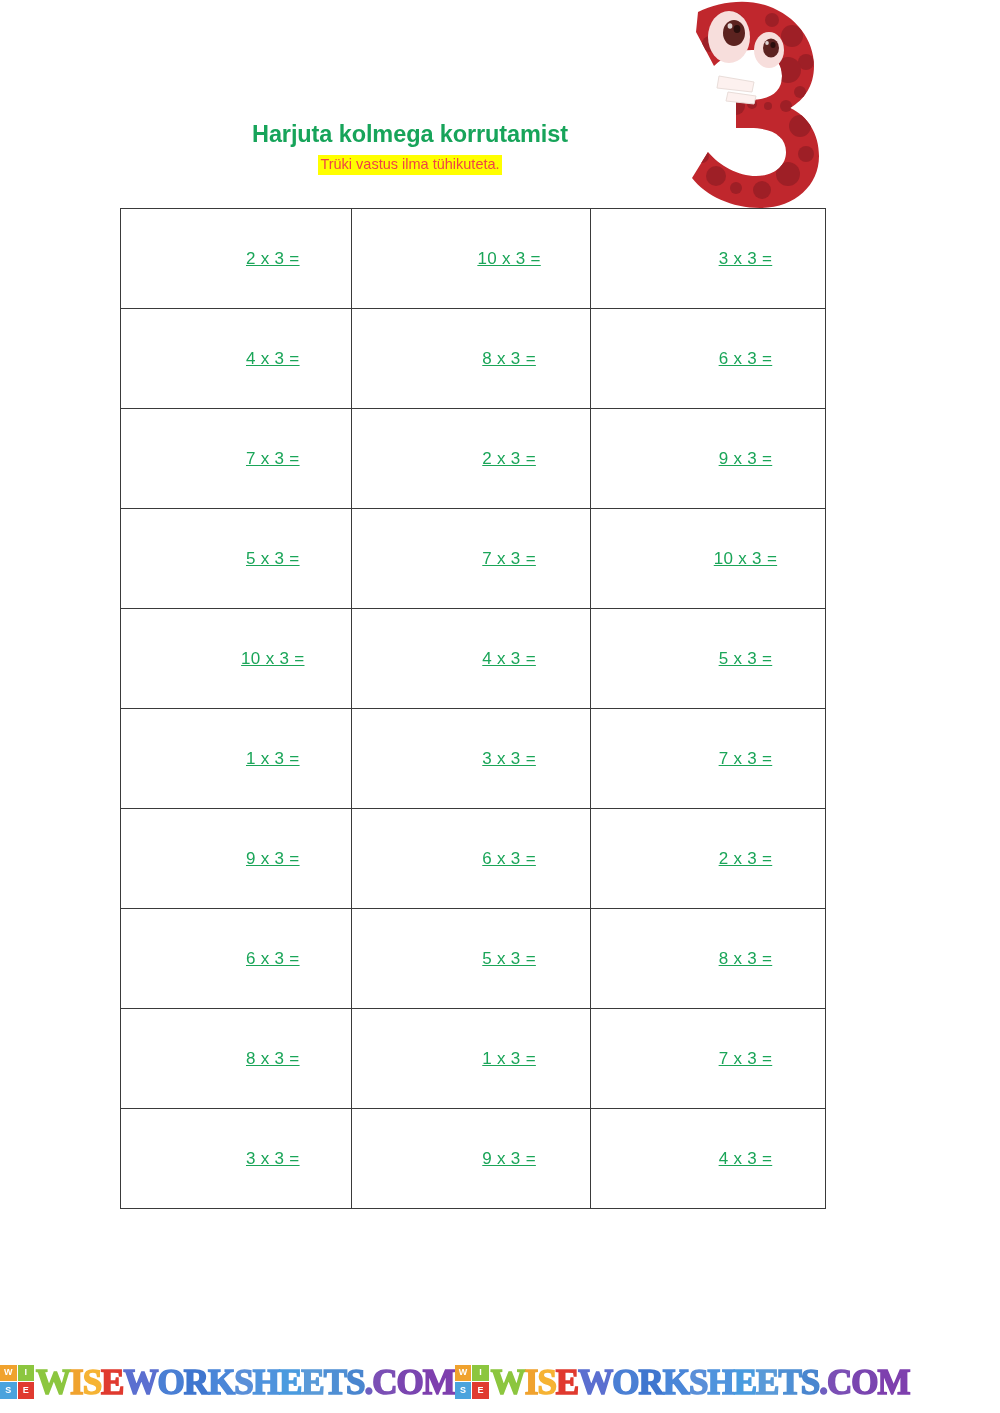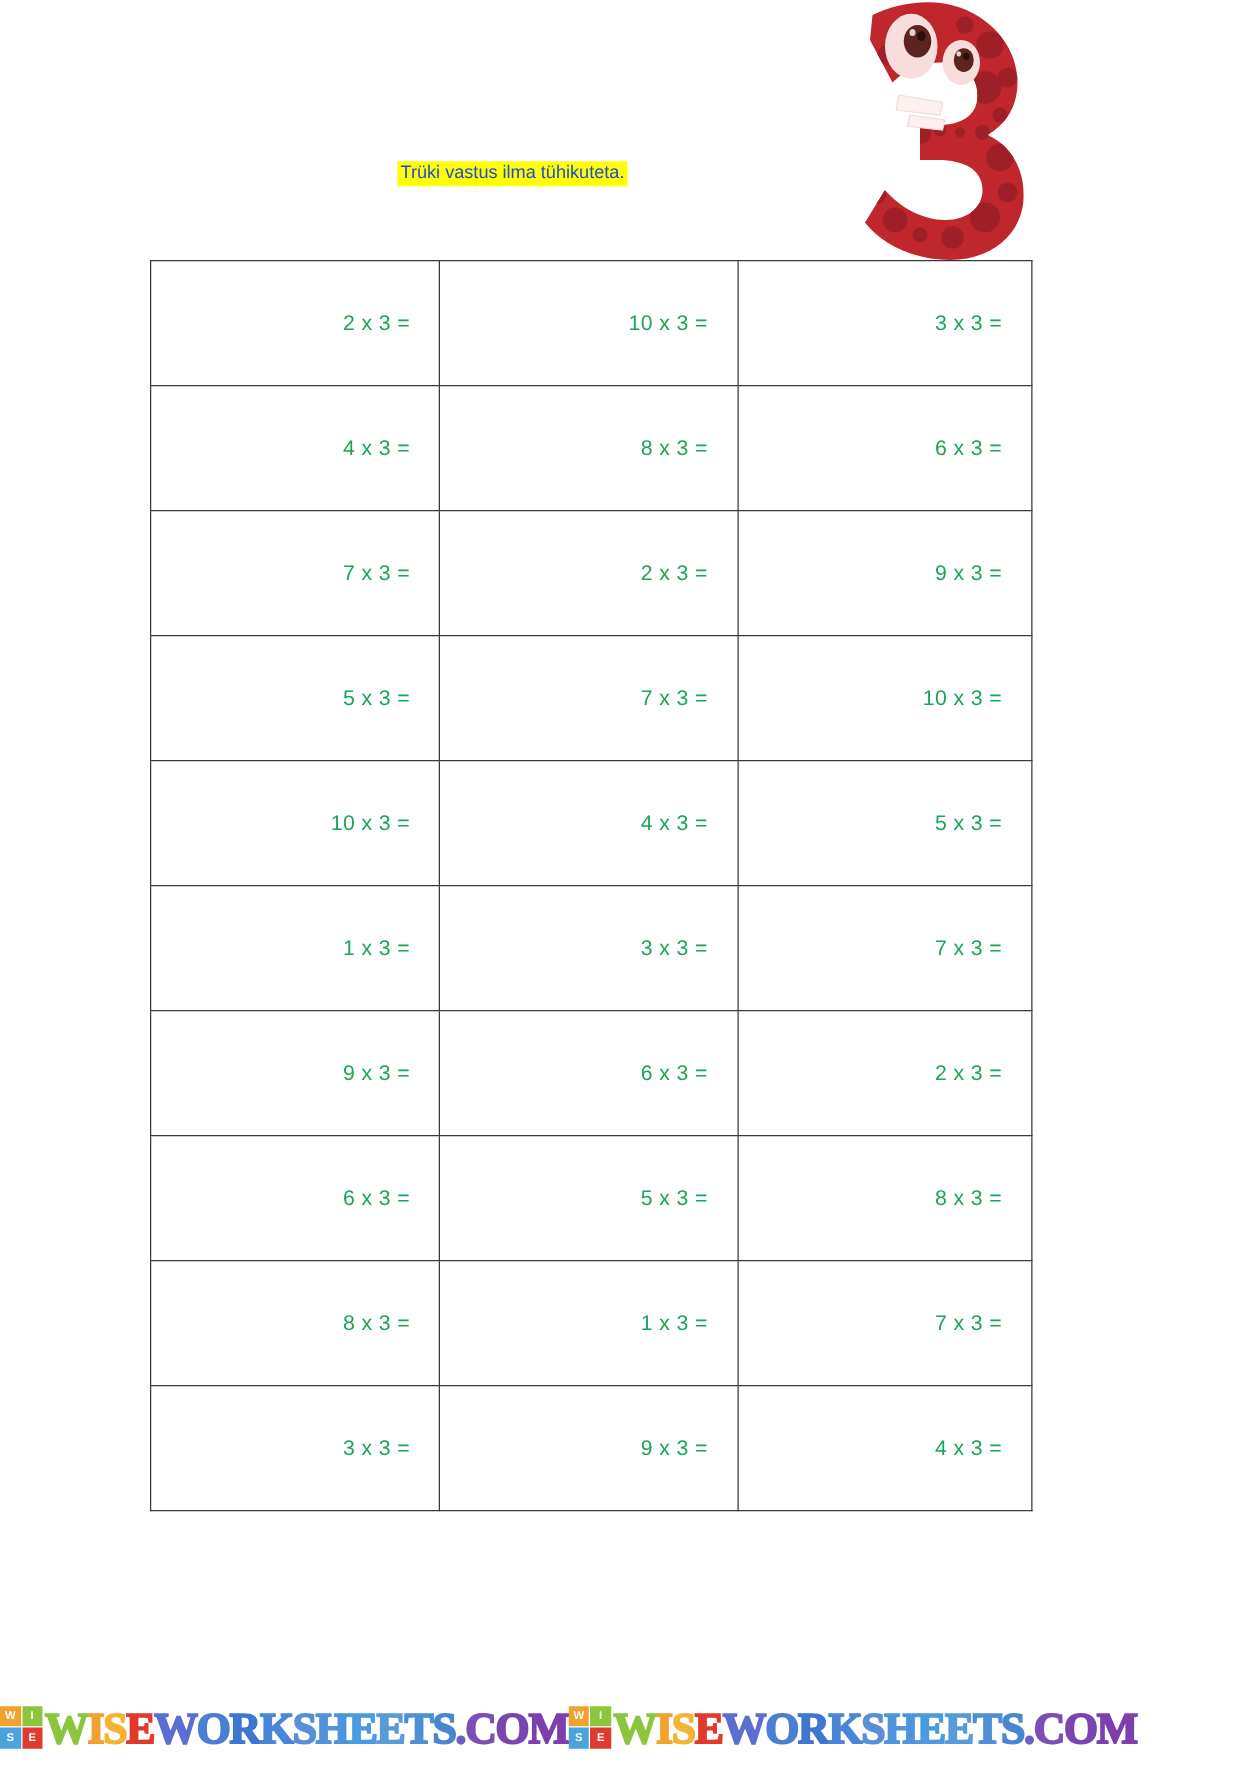--- a/index.html
+++ b/index.html
@@ -40,21 +40,21 @@
     line-height: 1.1;
     white-space: nowrap;
   }
   .worksheet-subtitle-wrap {
     margin-top: 7px;
     line-height: 1;
   }
   .worksheet-subtitle {
     display: inline-block;
     font-size: 14.5px;
-    color: #1d4ed8;
+    color: #ef4444;
     background: #ffff00;
     padding: 1px 2px 2px 2px;
     line-height: 1.15;
     white-space: nowrap;
   }
 
   
   .problem-table {
     position: absolute;
     left: 120px;
@@ -68,28 +68,29 @@
     height: 99px;
     padding: 0;
     vertical-align: middle;
   }
   .problem-table td.col-a { width: 230px; }
   .problem-table td.col-b { width: 238px; }
   .problem-table td.col-c { width: 234px; }
 
   .cell-inner {
     display: block;
-    text-align: right;
+    text-align: center;
     font-size: 17px;
     color: #1aa558;
     letter-spacing: 0.3px;
     padding-left: 42%;
     padding-right: 10%;
     box-sizing: border-box;
     white-space: nowrap;
+    text-decoration: underline;
   }
 
   
   .footer {
     position: absolute;
     left: 0;
     top: 1352px;
     width: 1000px;
     height: 61px;
     display: flex;
@@ -202,20 +203,21 @@
     <g>
       <ellipse cx="81" cy="50" rx="15" ry="18" fill="#f7dedc"></ellipse>
       <ellipse cx="83" cy="48" rx="8" ry="9.5" fill="#5c2320"></ellipse>
       <ellipse cx="85" cy="45" rx="2.6" ry="3" fill="#2a0f0d"></ellipse>
       <ellipse cx="79" cy="43" rx="1.8" ry="2.1" fill="#ffffff" opacity="0.8"></ellipse>
     </g>
   </svg>
 </div>
 
 <div class="header">
+  <div class="worksheet-title">Harjuta kolmega korrutamist</div>
   <div class="worksheet-subtitle-wrap">
     <span class="worksheet-subtitle">Trüki vastus ilma tühikuteta.</span>
   </div>
 </div>
 
 <table class="problem-table">
   <tbody>
     <tr>
       <td class="col-a">
           <span class="cell-inner">2 x 3 =</span>

